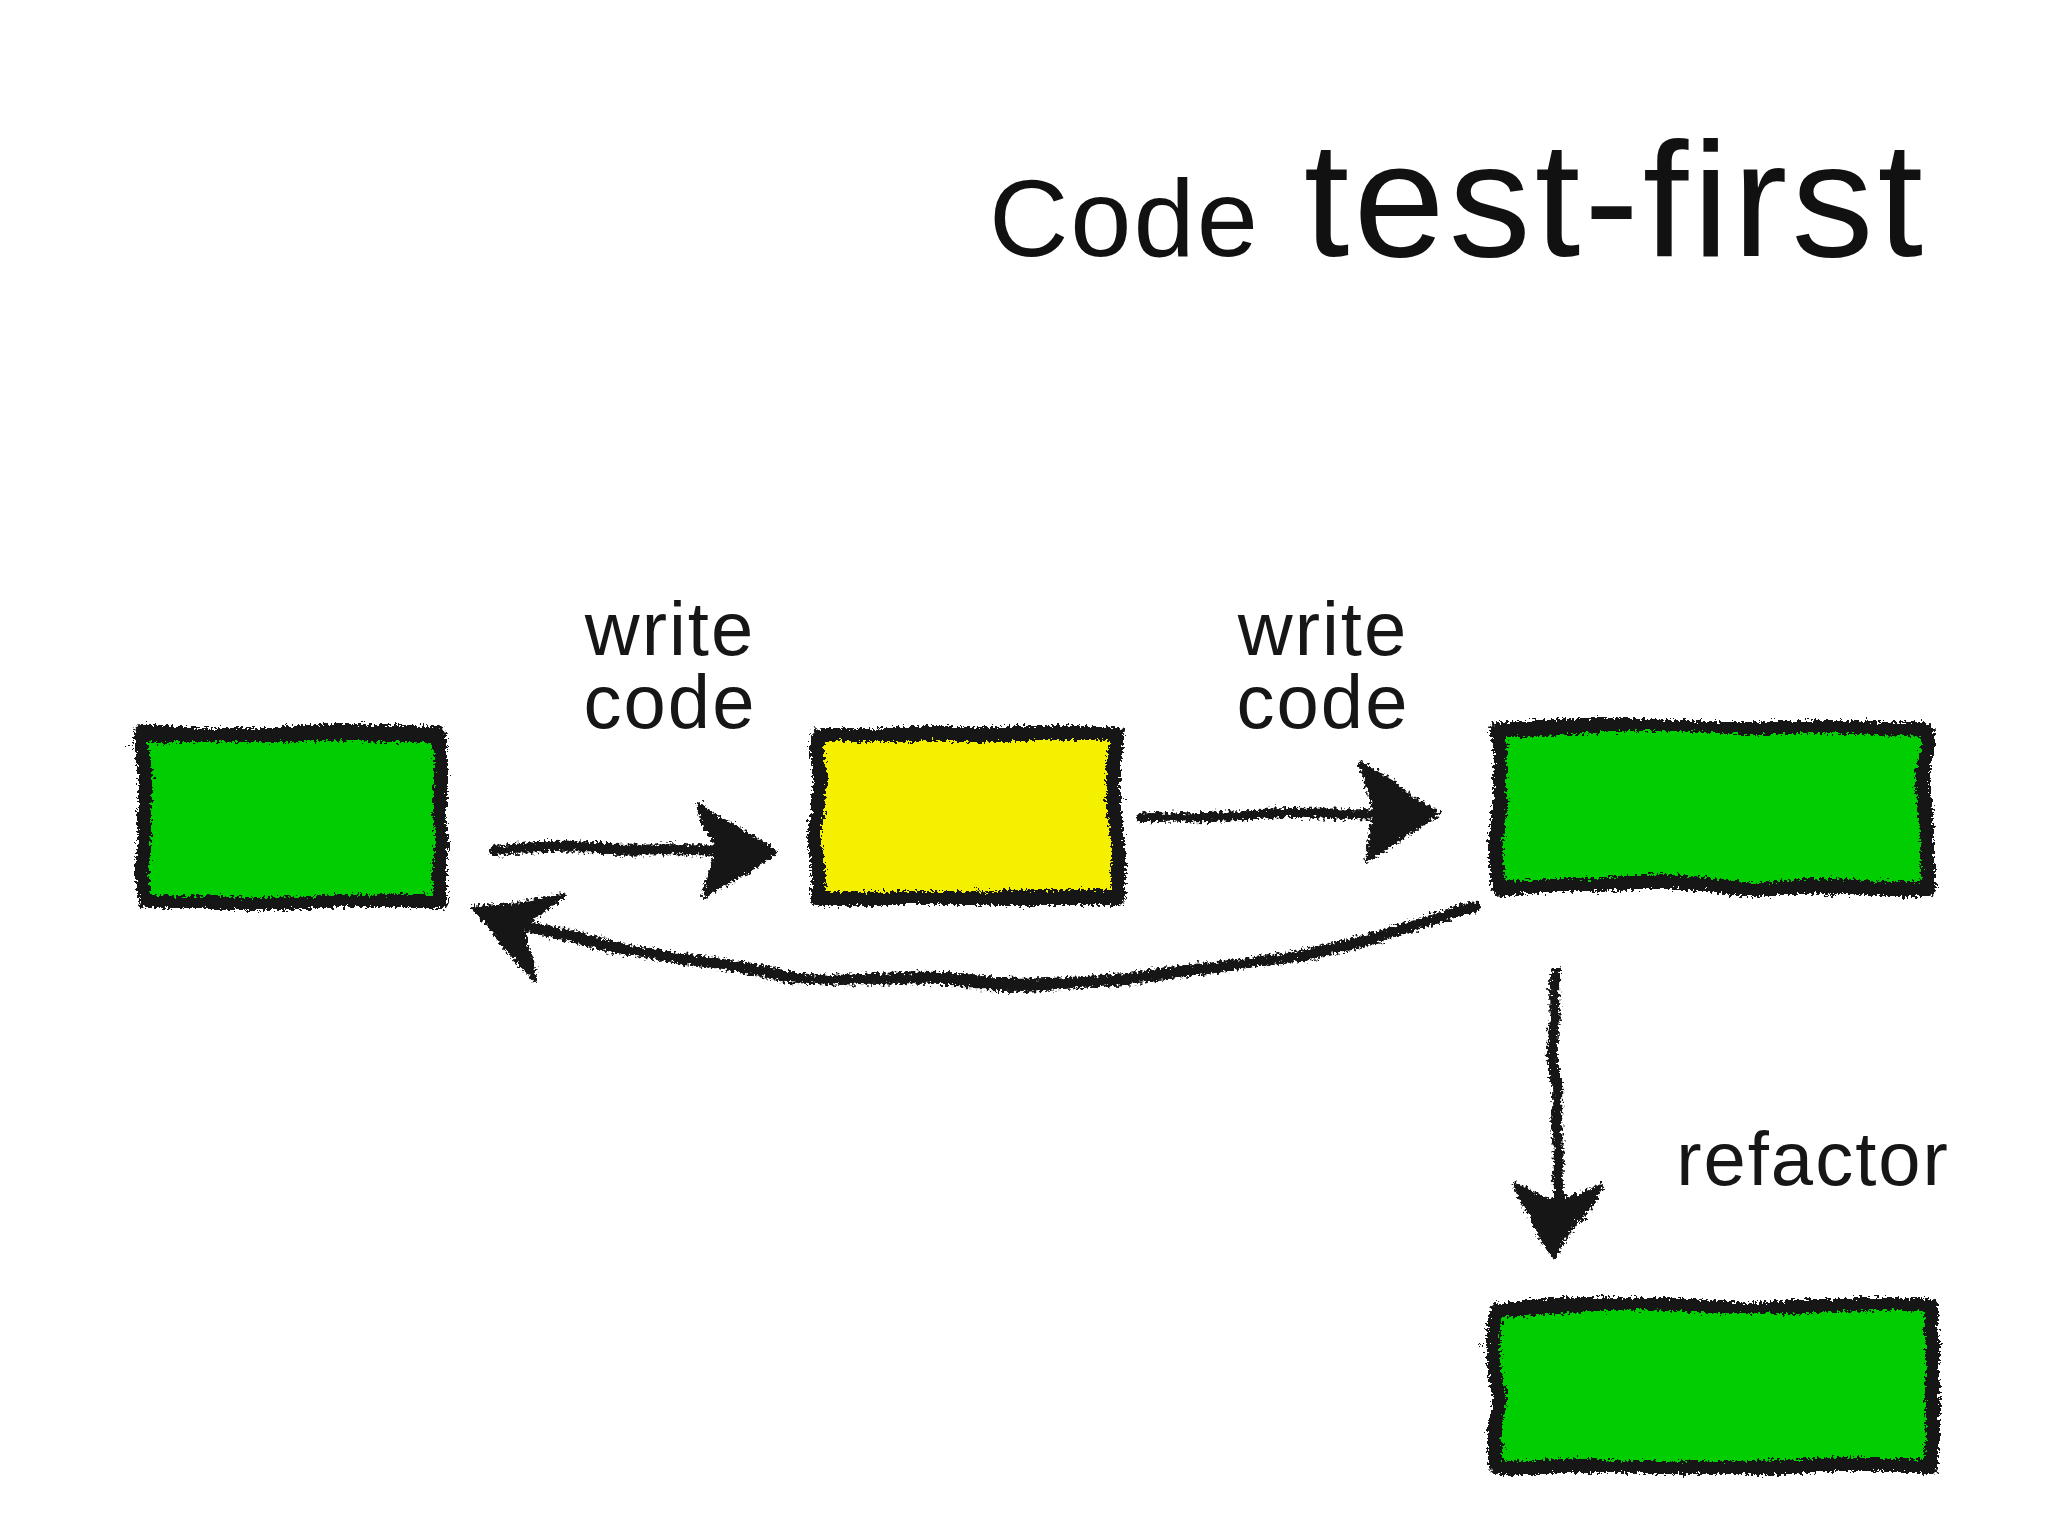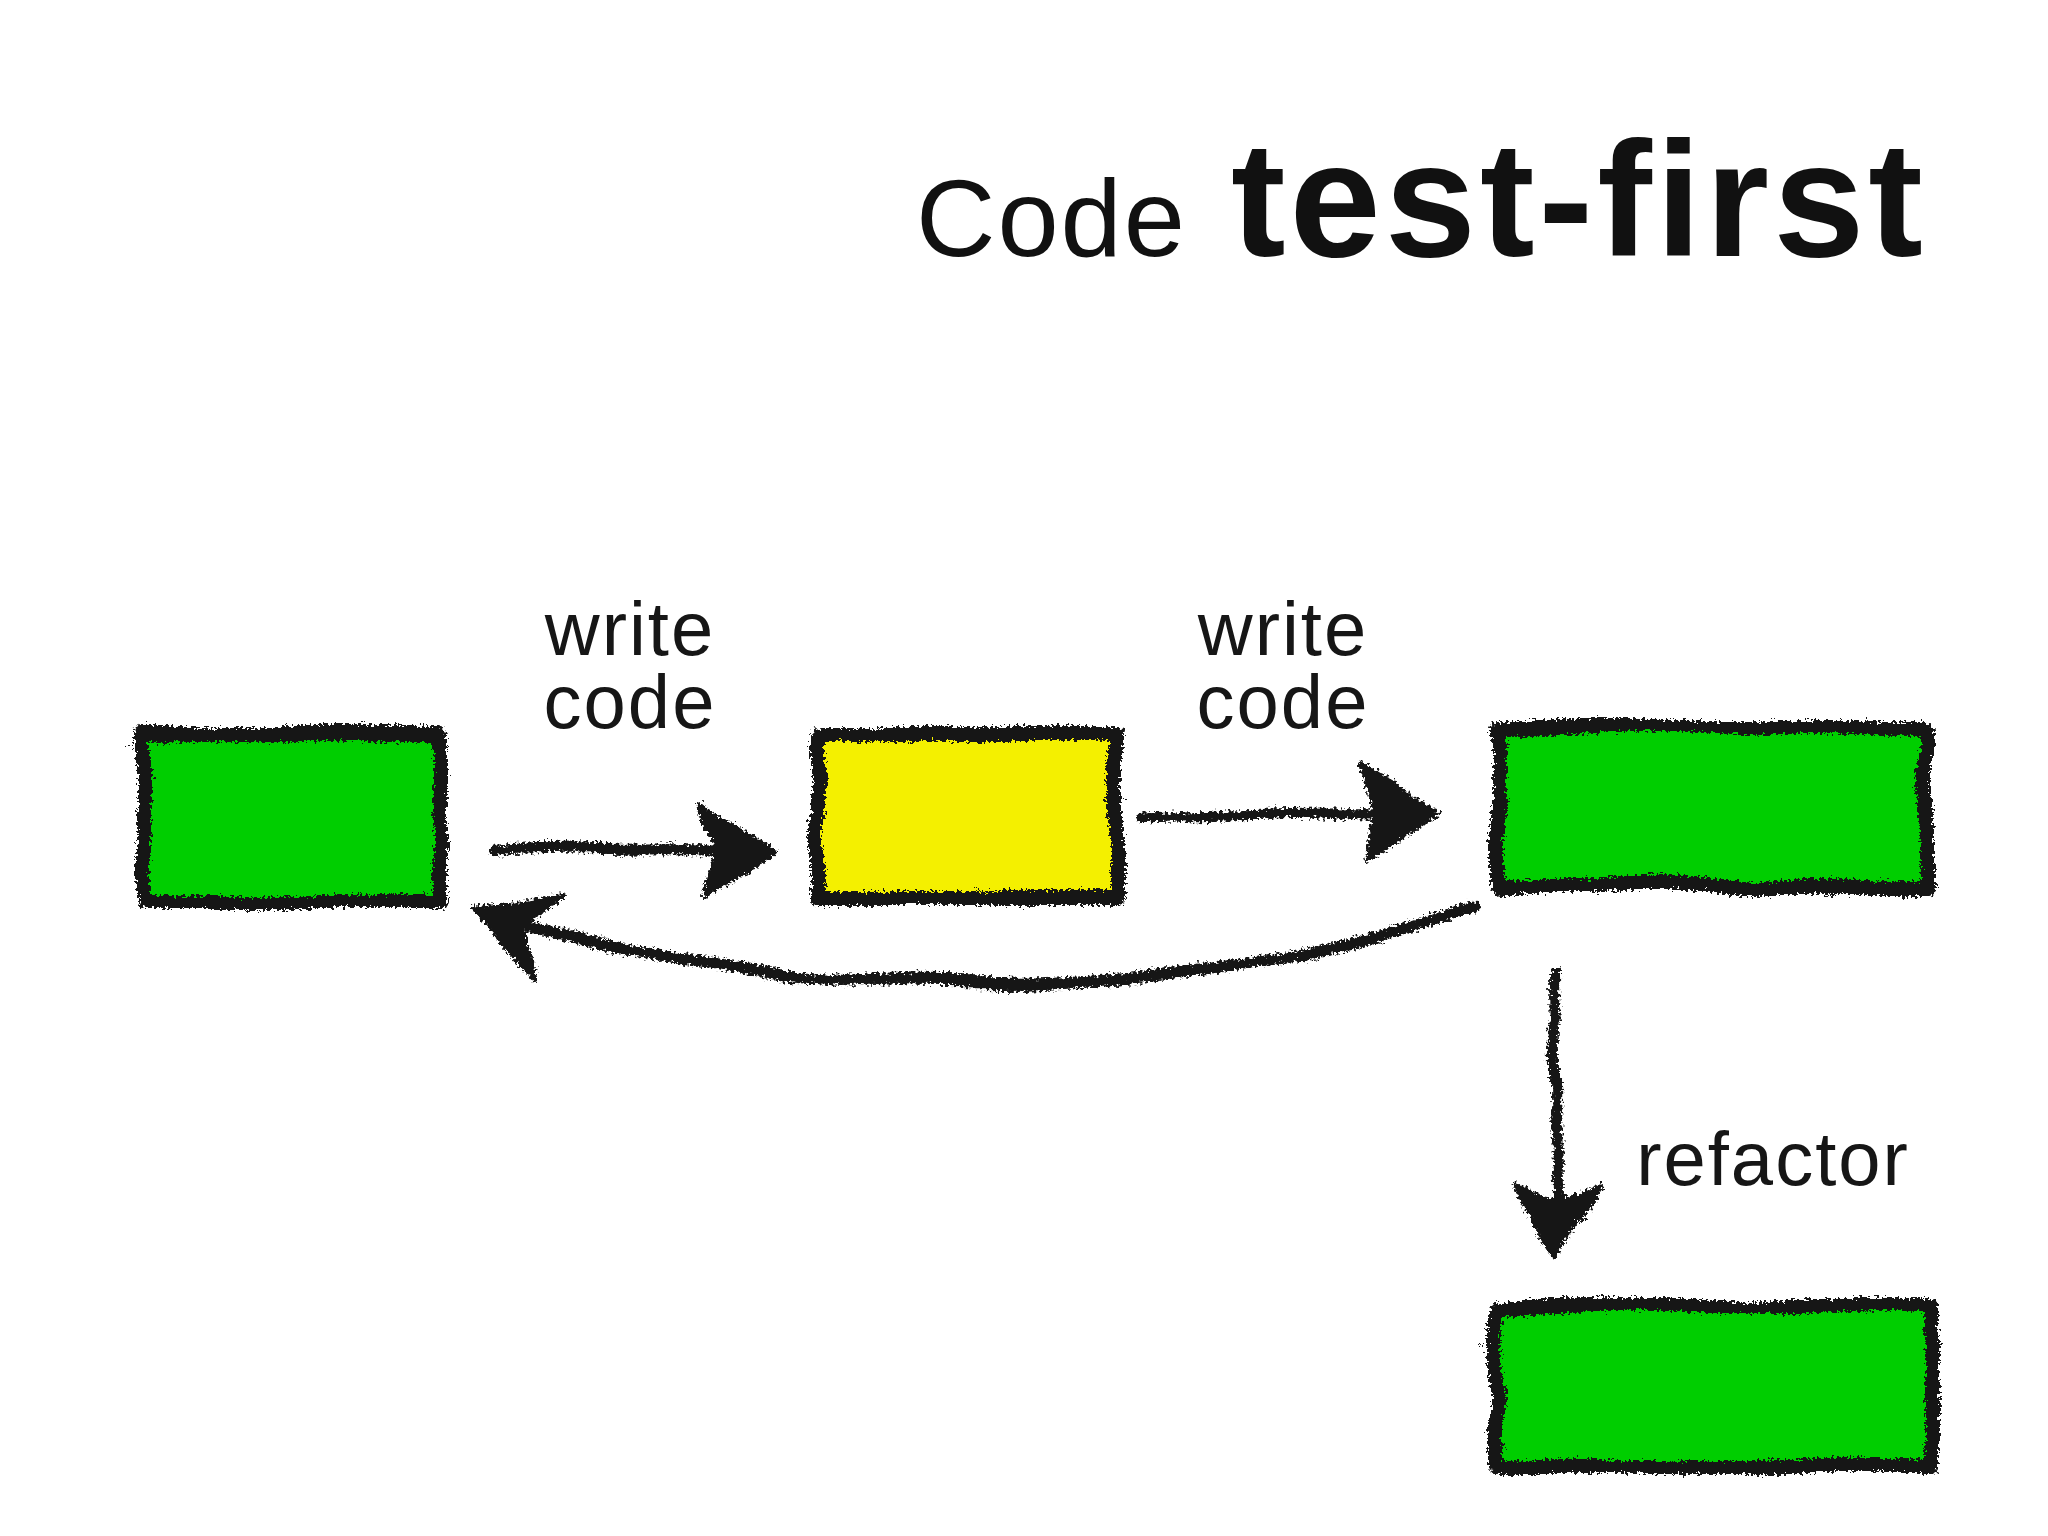--- a/index.html
+++ b/index.html
@@ -24,31 +24,32 @@
     position: absolute;
     top: 106px;
     right: 121px;
     display: flex;
     align-items: baseline;
     gap: 44px;
     color: #111111;
     white-space: nowrap;
   }
   .title-regular  { font-size: 110px; font-weight: 400; letter-spacing: 2px; }
-  .title-emphasis { font-size: 164px; font-weight: 700; letter-spacing: 4px; }
+  .title-emphasis { font-size: 164px; font-weight: 400; letter-spacing: 4px; }
 
   .edge-label {
     position: absolute;
     transform: translateX(-50%);
     text-align: center;
     font-size: 76px;
     line-height: 73px;
     letter-spacing: 2px;
     color: #161616;
     white-space: nowrap;
+    margin-left: 40px;
   }
   .label-write-test { left: 630px;  top: 592px; }
   .label-write-code { left: 1283px; top: 592px; }
   .label-refactor   { left: 1773px; top: 1122px; }
 </style>
 </head>
 <body>
 
 <div class="canvas">
 

